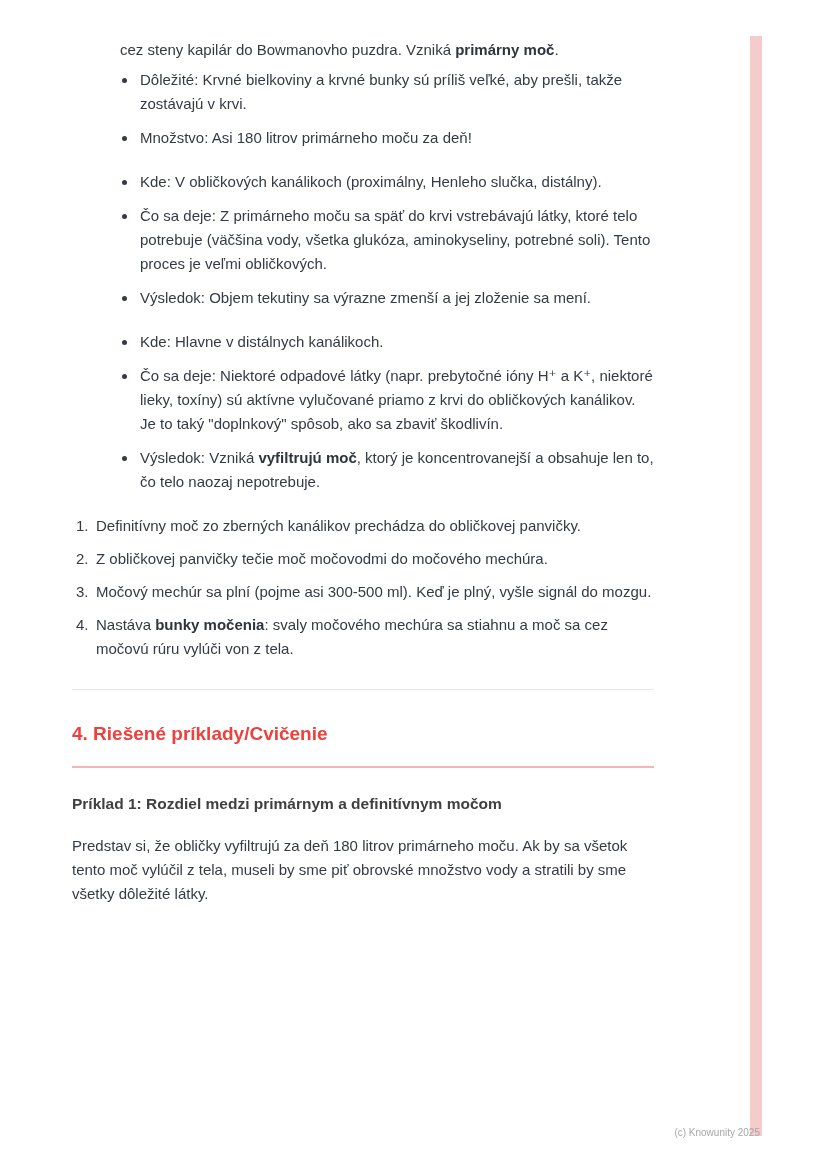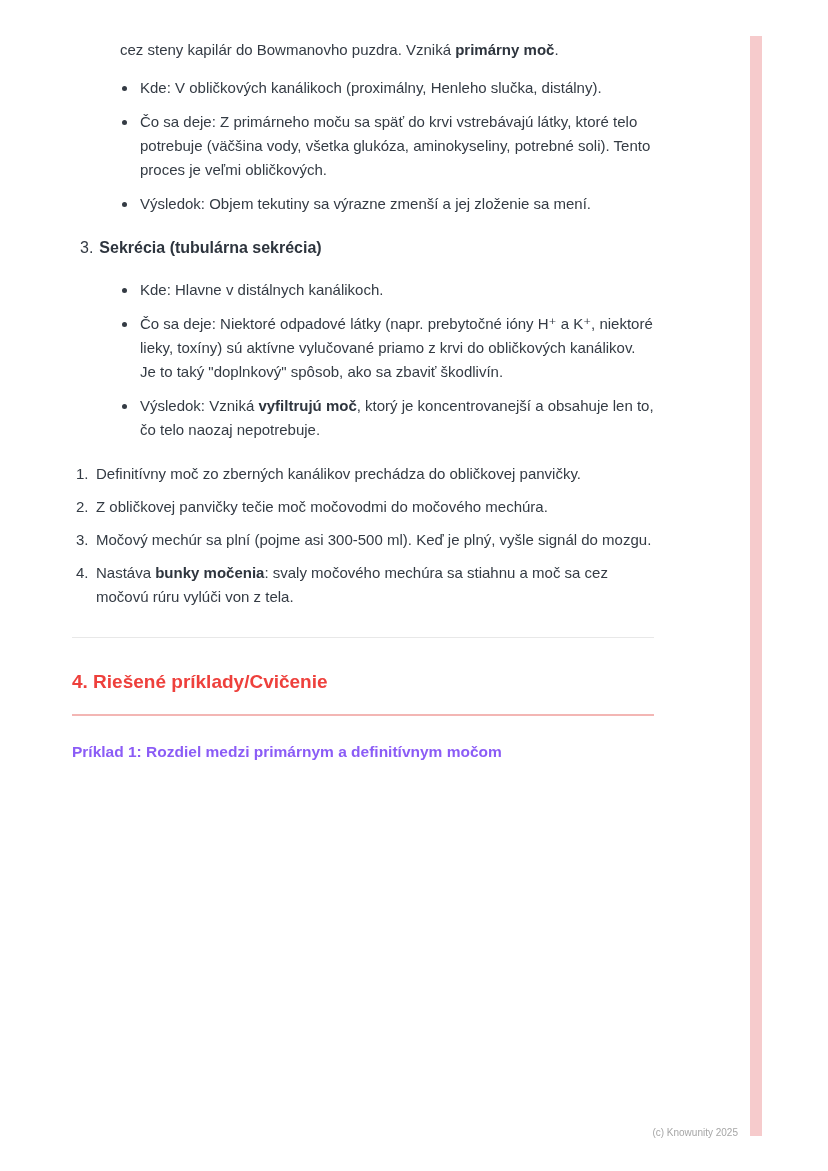--- a/index.html
+++ b/index.html
@@ -21,21 +21,21 @@
     top: 38px;
     width: 582px;
     font-size: 15px;
     line-height: 24px;
   }
   strong { font-weight: bold; color: #2e353e; }
 
   
   .cont-line {
     margin-left: 48px;
-    margin-bottom: 14px;
+    margin-bottom: 6px;
   }
 
   
   ul.bullets {
     list-style: disc outside;
     padding-left: 66px;
     margin: 0 0 20px 0;
   }
   ul.bullets li {
     margin-bottom: 10px;
@@ -85,67 +85,68 @@
     font-weight: bold;
     margin-top: 26px;
     padding-bottom: 14px;
     border-bottom: 2px solid #f3b6b4;
   }
 
   h3.example-heading {
     font-size: 15.5px;
     line-height: 24px;
     font-weight: bold;
-    color: #8b5cf6;
+    color: #404040;
     margin-top: 24px;
   }
 
   p.body-paragraph {
     margin-top: 18px;
   }
 
   .edge-stripe {
     position: absolute;
     left: 750px;
     top: 36px;
     width: 12px;
     height: 1100px;
     background: #f6cbcc;
   }
 
   .footer-credit {
     position: absolute;
-    right: 90px;
+    right: 68px;
     top: 1126px;
     font-size: 10px;
     line-height: 14px;
     color: #a6a6a6;
   }
 </style>
 </head>
 <body>
 
 <div class="page">
   <div class="content">
 
     <div class="cont-line">
       <span>cez steny kapilár do Bowmanovho puzdra. Vzniká </span><strong>primárny moč</strong><span>.</span>
     </div>
 
+    <ul class="bullets">
+      <li>Dôležité: Krvné bielkoviny a krvné bunky sú príliš veľké, aby prešli, takže zostávajú v krvi.</li>
+      <li>Množstvo: Asi 180 litrov primárneho moču za deň!</li>
+    </ul>
 
 
     <ul class="bullets">
       <li>Kde: V obličkových kanálikoch (proximálny, Henleho slučka, distálny).</li>
       <li>Čo sa deje: Z primárneho moču sa späť do krvi vstrebávajú látky, ktoré telo potrebuje (väčšina vody, všetka glukóza, aminokyseliny, potrebné soli). Tento proces je veľmi obličkových.</li>
       <li>Výsledok: Objem tekutiny sa výrazne zmenší a jej zloženie sa mení.</li>
     </ul>
 
-    <div class="num-heading">
-      <span class="num">3.</span><strong>Sekrécia (tubulárna sekrécia)</strong>
-    </div>
 
     <ul class="bullets">
       <li>Kde: Hlavne v distálnych kanálikoch.</li>
       <li>Čo sa deje: Niektoré odpadové látky (napr. prebytočné ióny H⁺ a K⁺, niektoré lieky, toxíny) sú aktívne vylučované priamo z krvi do obličkových kanálikov. Je to taký "doplnkový" spôsob, ako sa zbaviť škodlivín.</li>
       <li>
         <span>Výsledok: Vzniká </span><strong>vyfiltrujú moč</strong><span>, ktorý je koncentrovanejší a obsahuje len to, čo telo naozaj nepotrebuje.</span>
       </li>
     </ul>
 
 
@@ -169,19 +170,20 @@
         </span>
       </div>
     </div>
 
     <hr class="divider">
 
     <h1 class="main-heading">4. Riešené príklady/Cvičenie</h1>
 
     <h3 class="example-heading">Príklad 1: Rozdiel medzi primárnym a definitívnym močom</h3>
 
+    <p class="body-paragraph">Predstav si, že obličky vyfiltrujú za deň 180 litrov primárneho moču. Ak by sa všetok tento moč vylúčil z tela, museli by sme piť obrovské množstvo vody a stratili by sme všetky dôležité látky.</p>
 
   </div>
 
   <div class="edge-stripe"></div>
 
   <div class="footer-credit">(c) Knowunity 2025</div>
 </div>
 
 </body></html>

